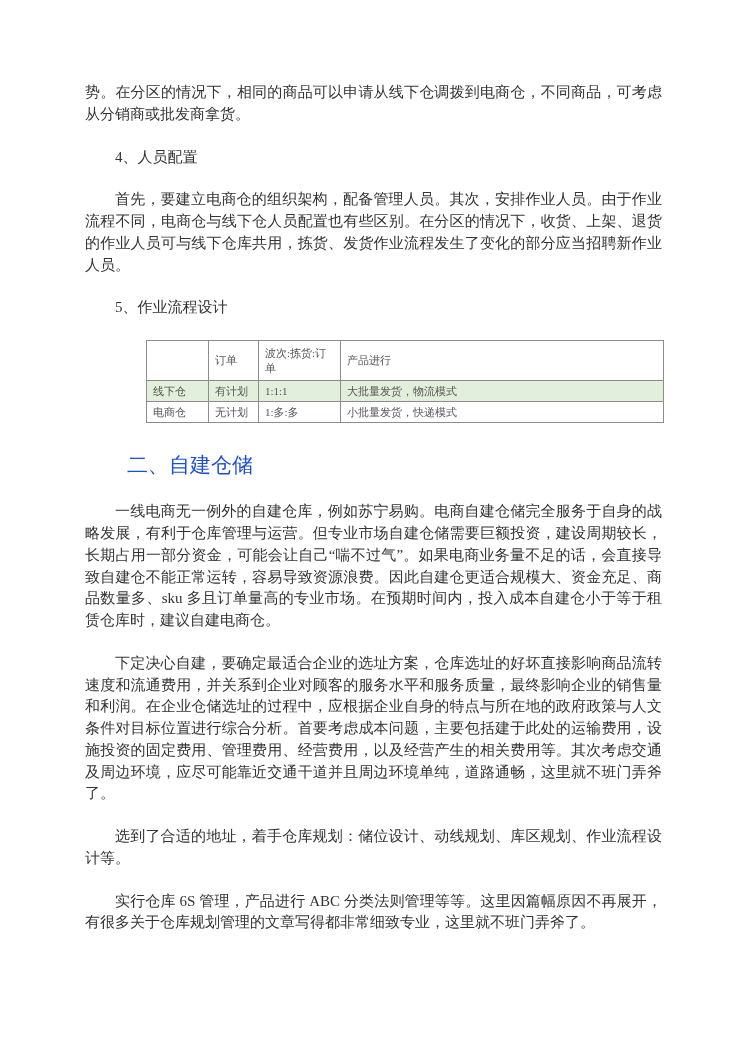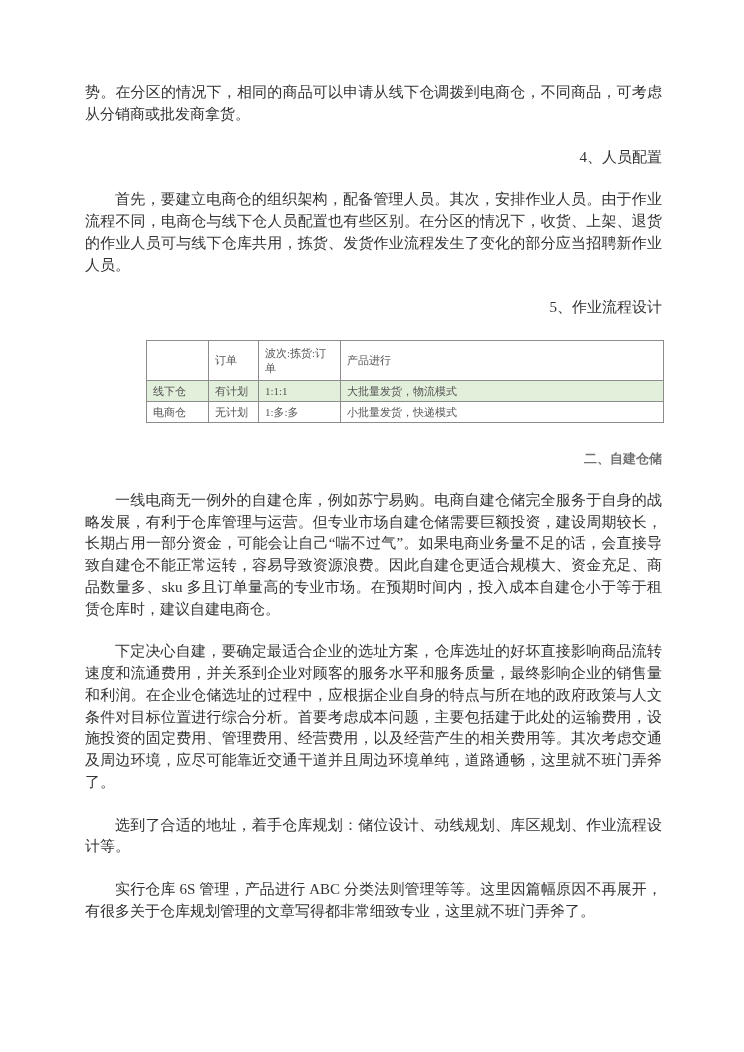--- a/index.html
+++ b/index.html
@@ -24,26 +24,25 @@
   .para {
     text-align: justify;
     text-indent: 2em;
     margin-bottom: 21px;
     word-break: break-all;
   }
   .para.no-indent { text-indent: 0; }
   .heading {
     text-indent: 2em;
     margin-bottom: 21px;
-    text-align: right;
   }
   .heading-bold {
-    font-weight: 700;
-    color: #737373;
-    font-size: 13px;
+    font-weight: 400;
+    color: #1d4ed8;
+    font-size: 21px;
   }
   table.cmp {
     border-collapse: collapse;
     margin: 2px 0 27px 61px;
     width: 517px;
     table-layout: fixed;
     font-size: 11px;
     color: #555555;
     line-height: 1.35;
   }

